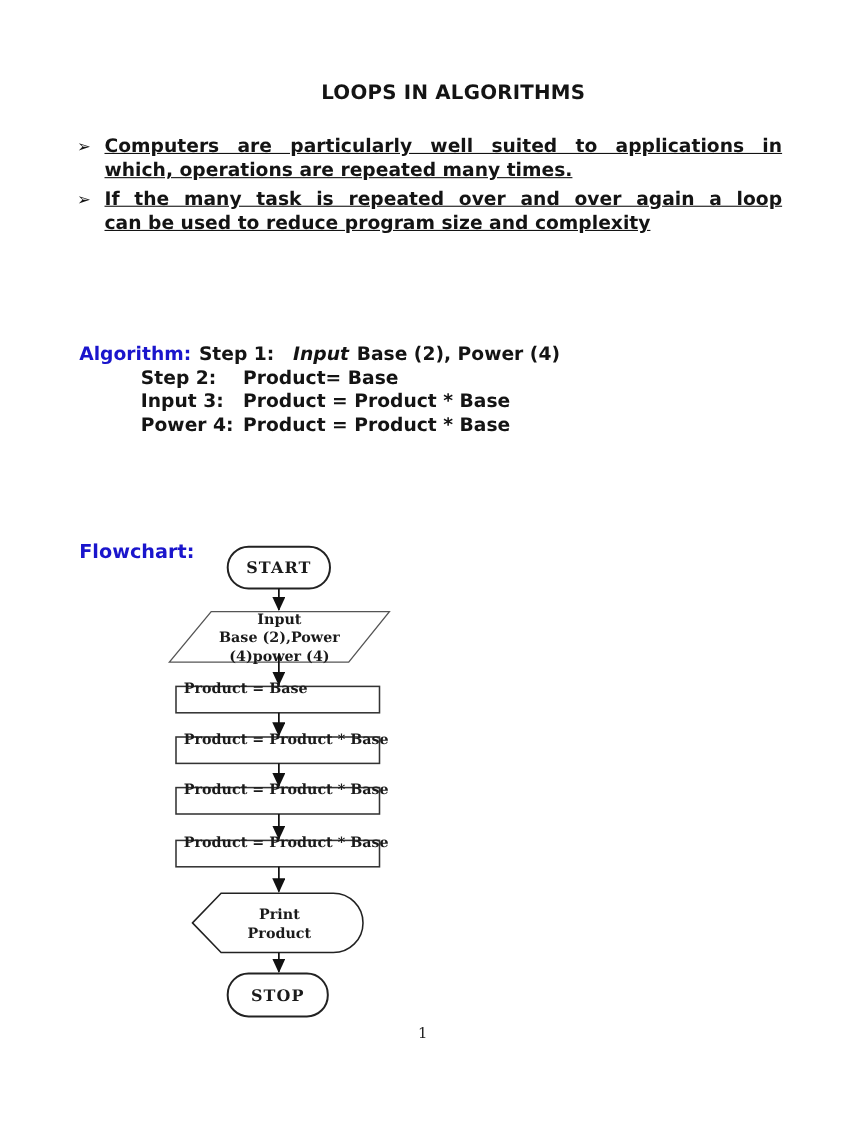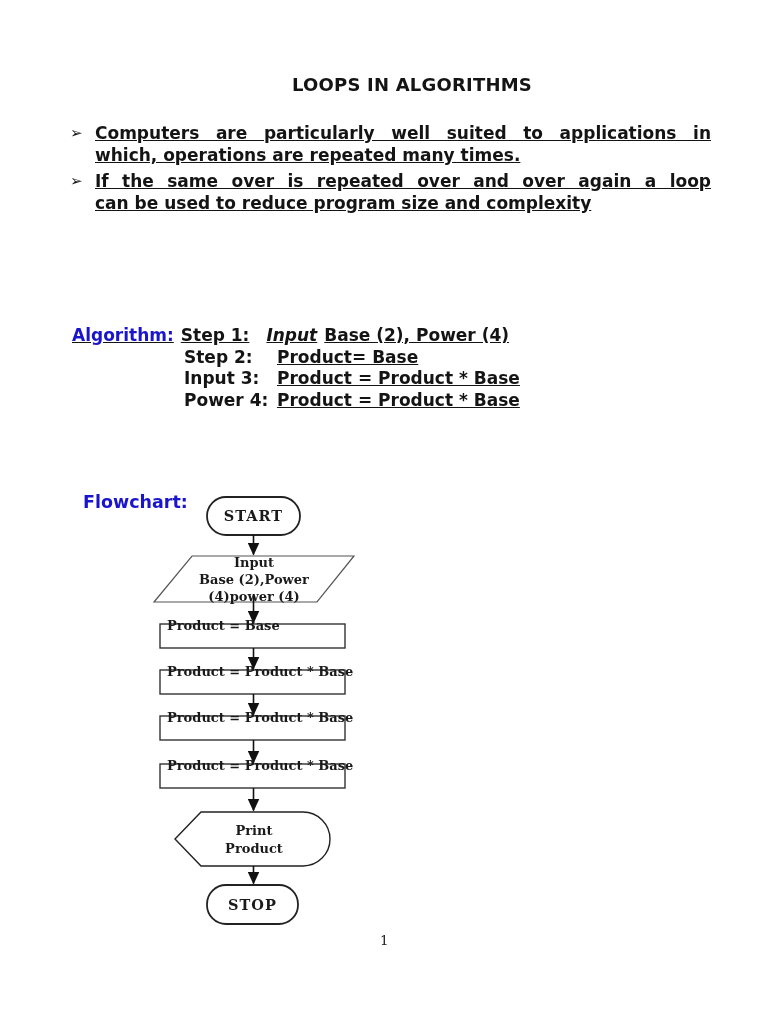--- a/index.html
+++ b/index.html
@@ -19,32 +19,32 @@
   
   .bullets{position:absolute;top:122px;left:70px;width:641px;}
   .bullet{display:flex;margin-bottom:4px;}
   .bullet-marker{flex:none;width:25px;font-size:15px;line-height:22px;font-weight:bold;}
   .bullet-text{flex:1;font-size:17px;font-weight:bold;line-height:22px;text-decoration:underline;}
   .jline{text-align:justify;text-align-last:justify;}
   
   .example{position:absolute;top:256px;left:72px;font-size:17px;font-weight:bold;line-height:22px;}
   .example sup{font-size:11px;}
   
-  .algo{position:absolute;top:325px;left:72px;font-size:17px;font-weight:bold;line-height:21.5px;text-decoration:underline;}
+  .algo{position:absolute;top:312px;left:72px;font-size:17px;font-weight:bold;line-height:21.5px;}
   .algo-line{white-space:nowrap;}
   .blue{color:#1a15cc;}
   .it{font-style:italic;}
   .s1-step{margin-left:7px;}
   .s1-input{margin-left:17px;}
   .s1-rest{margin-left:7px;}
-  .indent{margin-left:112px;}
+  .indent{margin-left:56px;}
   .step-label{display:inline-block;width:93px;}
   .s6-rest{margin-left:12px;}
   
-  .flowchart-label{position:absolute;top:492px;left:72px;font-size:17.5px;font-weight:bold;margin-left:11px;}
+  .flowchart-label{position:absolute;top:492px;left:72px;font-size:17.5px;font-weight:bold;}
   .flow-svg{position:absolute;left:140px;top:490px;}
   .flow-svg text{
     font-family:"DejaVu Serif","Liberation Serif",serif;
     font-weight:bold;fill:#1a1a1a;
   }
   .terminal-text{font-size:14.5px;letter-spacing:1px;}
   .node-text{font-size:13px;}
   .box-text{font-size:13px;}
   
   .page-number{
@@ -63,21 +63,21 @@
     <div class="bullet">
       <div class="bullet-marker">➢</div>
       <div class="bullet-text">
         <div class="jline">Computers are particularly well suited to applications in</div>
         <div>which, operations are repeated many times.</div>
       </div>
     </div>
     <div class="bullet">
       <div class="bullet-marker">➢</div>
       <div class="bullet-text">
-        <div class="jline">If the same over is repeated over and over again a loop</div>
+        <div class="jline">If the many task is repeated over and over again a loop</div>
         <div>can be used to reduce program size and complexity</div>
       </div>
     </div>
   </div>
 
 
   <div class="algo">
     <div class="algo-line">
       <span class="blue">Algorithm:</span><span class="s1-step">Step 1:</span><span class="it s1-input">Input</span><span class="s1-rest">Base (2), Power (4)</span>
     </div>

